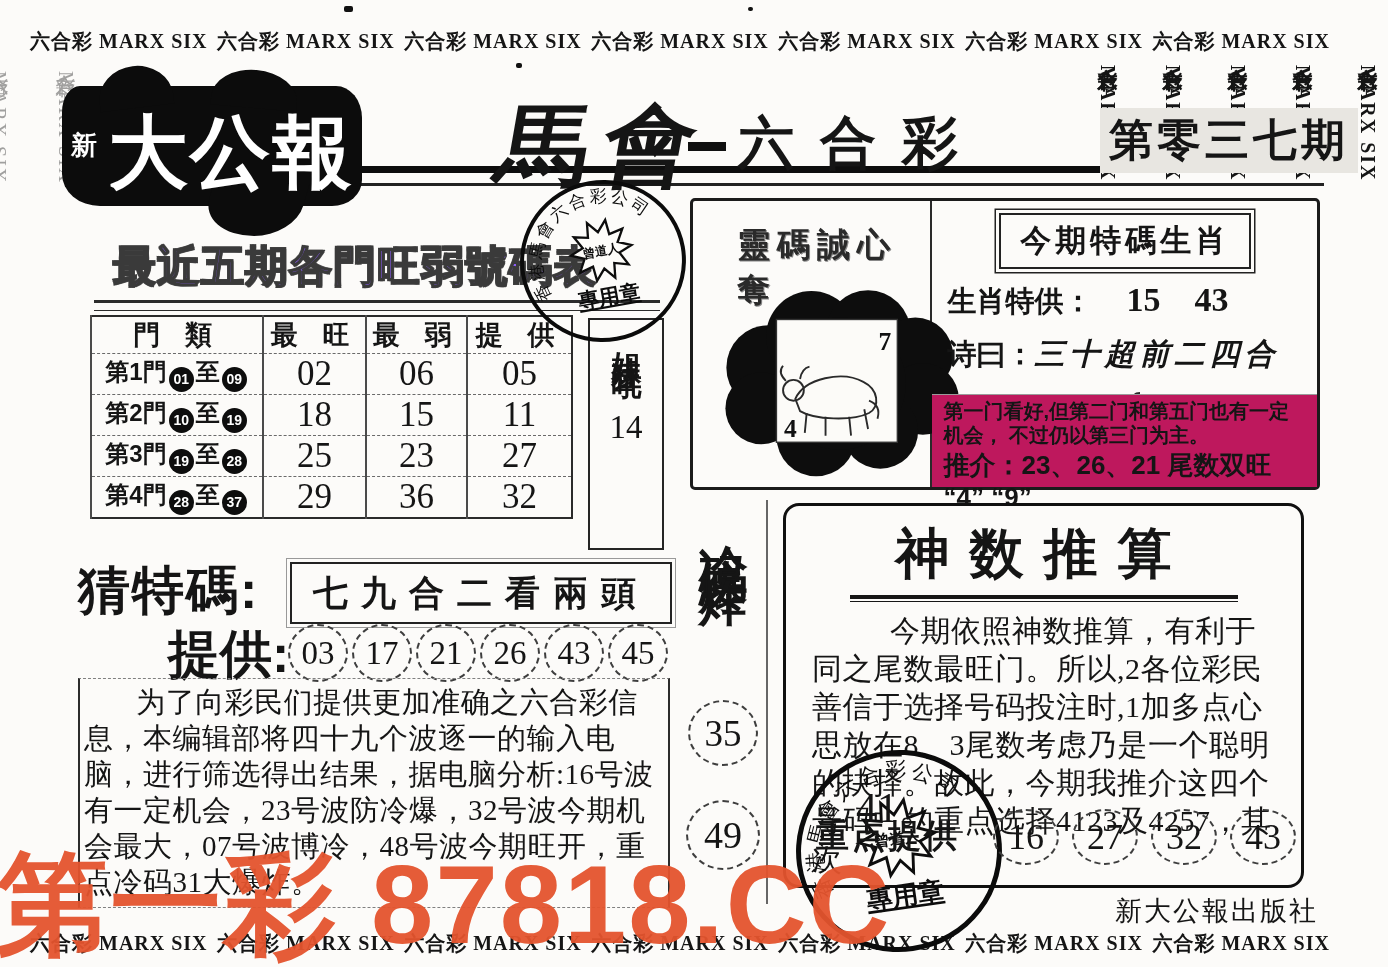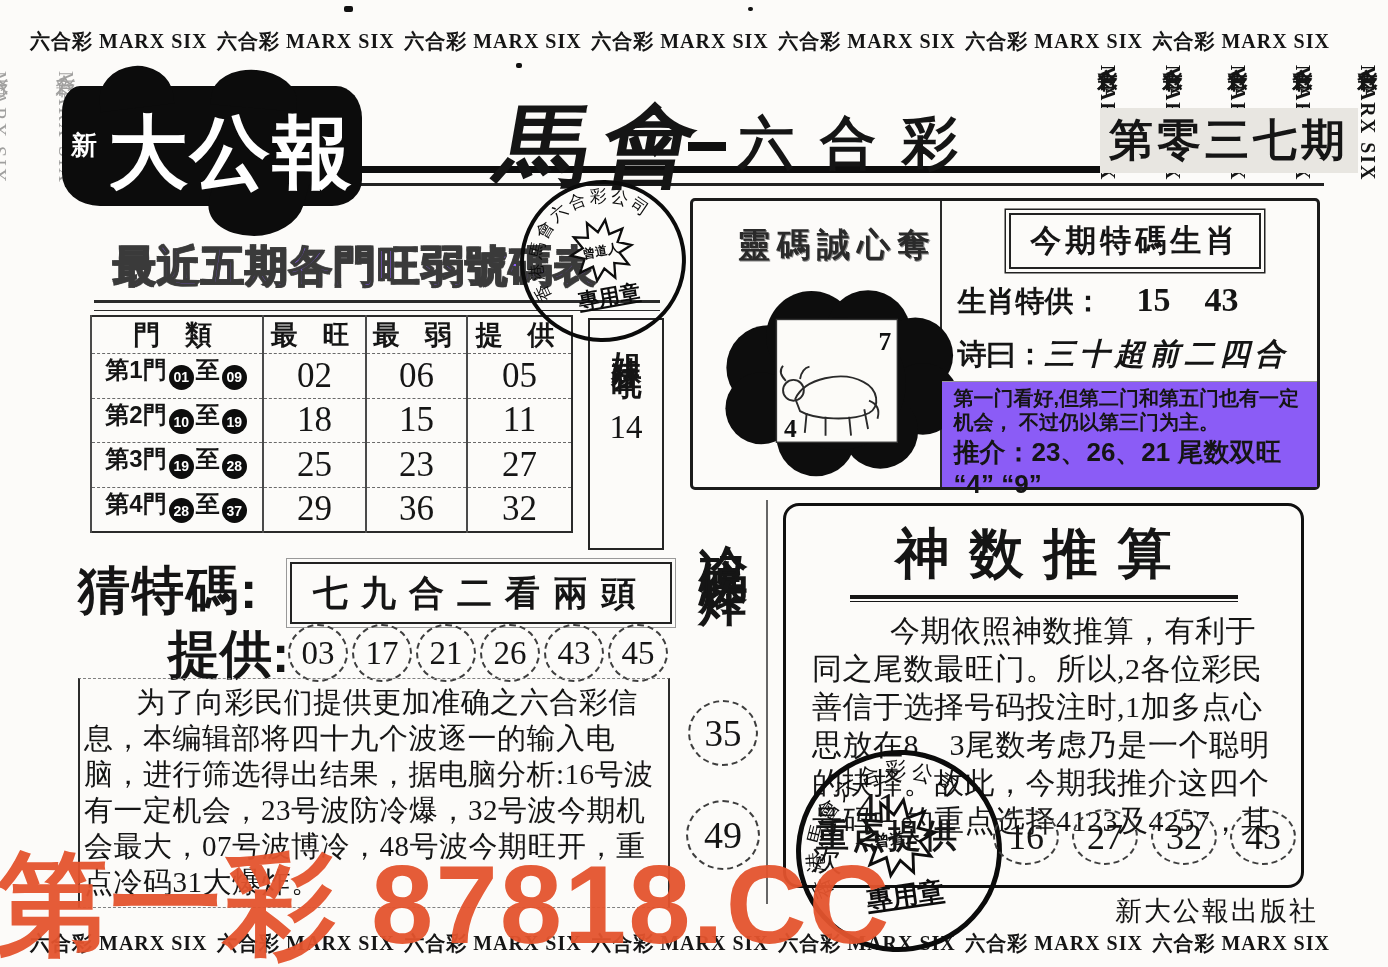--- a/index.html
+++ b/index.html
@@ -54,21 +54,21 @@
         border-top:3.5px solid #2c2c2c;border-bottom:1.5px solid #2c2c2c;}
   .hc-table{position:absolute;left:90px;top:315px;width:481px;border-collapse:collapse;
         border:2.5px solid #2b2b2b;table-layout:fixed;}
   .hc-table th,.hc-table td{border-left:2px solid #4a4a4a;border-top:1.5px dashed #6a6a6a;
         text-align:center;padding:0;}
   .hc-table th{font-size:27px;font-weight:700;letter-spacing:9px;height:36px;}
   .hc-table td{height:38px;}
   .hc-table td.num{font-size:35px;font-family:"Liberation Serif",serif;}
   .gate-cell{font-family:"Liberation Sans",sans-serif;font-size:24px;font-weight:700;white-space:nowrap;}
   .badge{display:inline-flex;width:25px;height:25px;border-radius:50%;background:#0d0d0d;color:#fff;
-        font-size:14px;font-weight:700;align-items:center;justify-content:center;margin:8px 2px;
+        font-size:14px;font-weight:700;align-items:center;justify-content:center;margin:0 2px;
         vertical-align:-4px;font-family:"Liberation Sans",sans-serif;}
   .side-box{position:absolute;left:588px;top:318px;width:72px;height:228px;border:2.5px solid #252525;
         display:flex;flex-direction:column;align-items:center;}
   .side-label{font-size:30px;font-weight:700;letter-spacing:6px;margin-top:8px;}
   .side-num{font-size:33px;margin-top:10px;font-family:"Liberation Serif",serif;}
 
   
   .guess-label{position:absolute;left:78px;top:556px;font-size:52px;font-weight:900;letter-spacing:2px;
         font-family:"Liberation Sans",sans-serif;}
   .guess-box{position:absolute;left:290px;top:562px;width:378px;height:58px;border:2.5px solid #222;
@@ -93,28 +93,28 @@
   .cold2{position:absolute;left:686px;top:800px;width:70px;height:66px;font-size:38px;}
   .vrule{position:absolute;left:766px;top:500px;width:2px;height:404px;background:#666;}
 
   
   .sz-box{position:absolute;left:690px;top:198px;width:630px;height:292px;border:3px solid #1b1b1b;
         border-radius:5px;display:flex;box-sizing:border-box;}
   .spirit-cell{width:287px;border-right:2px solid #2a2a2a;position:relative;}
   .spirit-heading{position:absolute;left:44px;top:22px;font-size:33px;font-weight:800;letter-spacing:7px;
         color:#2a2a2a;text-shadow:1px 1px 0 #888;}
   .spirit-cloud{position:absolute;left:8px;top:58px;}
-  .zodiac-cell{flex:1;position:relative;padding:10px 4px 0 16px;}
+  .zodiac-cell{flex:1;position:relative;padding:10px 14px 0 16px;}
   .z-title{margin:2px auto 0;width:248px;border:2.5px solid #222;box-shadow:0 0 0 3px #fcfbf9,0 0 0 4.5px #222;
         font-size:31px;font-weight:800;letter-spacing:4px;text-align:center;padding:5px 0;}
   .z-line{margin-top:12px;font-size:29px;font-weight:700;white-space:nowrap;}
   .z-num{font-size:34px;font-weight:600;font-family:"Liberation Serif",serif;margin-left:34px;}
   .z-poem{font-size:30px;font-weight:800;font-style:italic;letter-spacing:5px;}
   .z-animals svg{vertical-align:-8px;margin-left:6px;}
-  .z-note{position:absolute;left:0;right:0;bottom:0;height:106px;background:#8b5cf6;
+  .z-note{position:absolute;left:0;right:0;bottom:0;height:93px;background:#be185d;
         border-top:1.5px solid #9a9a9a;padding:4px 10px 0 12px;box-sizing:border-box;}
   .z-note p{margin:0;font-size:20px;font-weight:700;line-height:1.22;
         font-family:"Liberation Sans",sans-serif;}
   .z-note p.z-rec{font-size:26px;margin-top:2px;}
 
   
   .god-box{position:absolute;left:783px;top:503px;width:521px;height:385px;border:3.5px solid #101010;
         border-radius:16px;box-sizing:border-box;}
   .g-title{margin:12px auto 0;text-align:center;font-size:54px;font-weight:900;letter-spacing:20px;
         font-family:"Liberation Serif",serif;}

